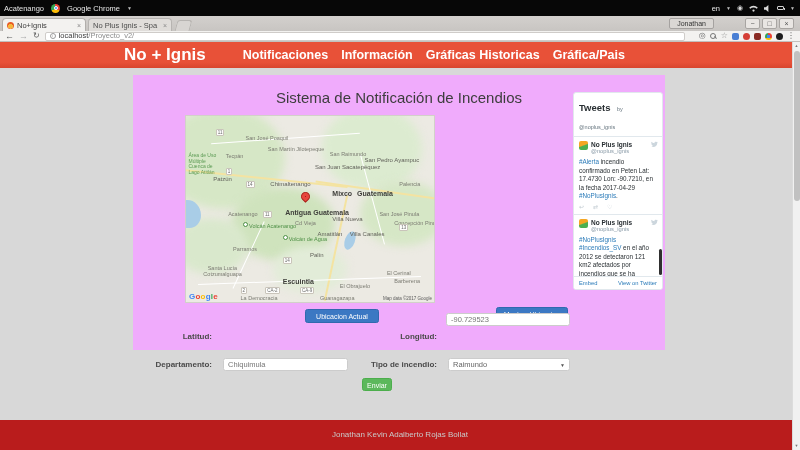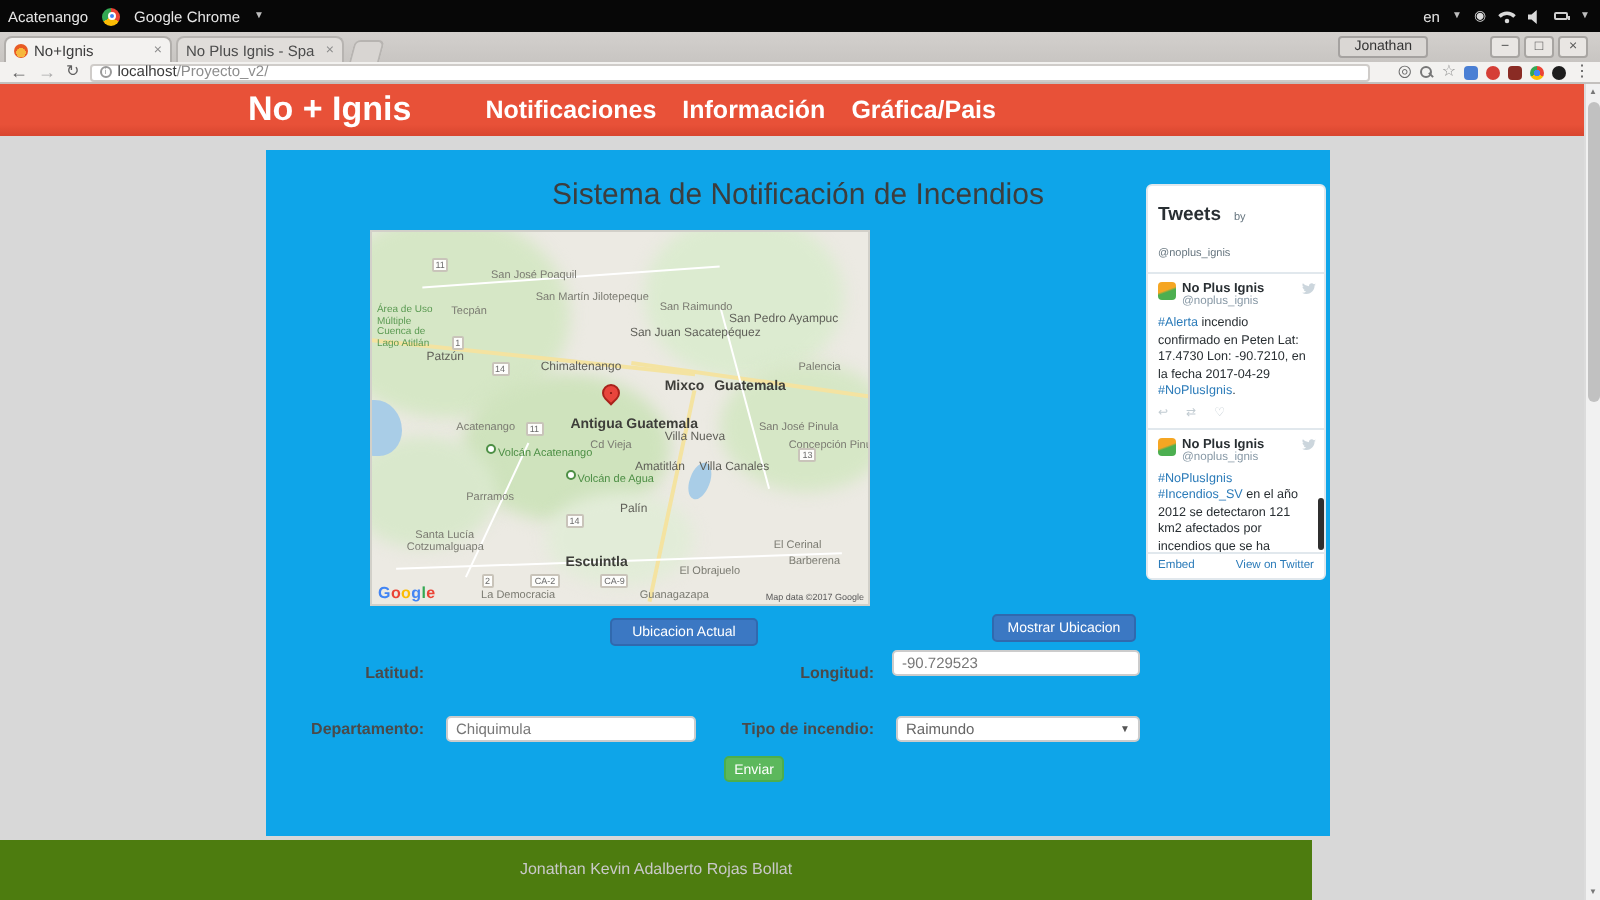--- a/index.html
+++ b/index.html
@@ -52,21 +52,21 @@
 .ext.chrome{border-radius:50%;background:radial-gradient(circle,#4285f4 0 30%,transparent 31%),conic-gradient(#ea4335 0 120deg,#fbbc05 120deg 240deg,#34a853 240deg 360deg)}
 .ext.black{border-radius:50%;background:#1d1d1d}
 .ic-menu{font-size:8px;color:#555;line-height:1}
 
 .rednav{position:absolute;top:42px;left:0;width:792px;height:26px;background:linear-gradient(#e85138 0 78%,#d8452e);display:flex;align-items:center;color:#fff;z-index:10}
 .brand{margin-left:124px;font-size:17px;font-weight:bold;white-space:nowrap}
 .nav-links{display:flex;margin-left:37px;gap:13px}
 .nav-link{font-size:12.5px;font-weight:bold;white-space:nowrap}
 
 .content{position:absolute;top:68px;left:0;width:792px;height:352px;background:#d8d8d8}
-.card{position:absolute;left:133px;top:7px;width:532px;height:343px;background:#0ea5e9}
+.card{position:absolute;left:133px;top:7px;width:532px;height:275px;background:#f0abfc}
 .page-title{position:absolute;top:14px;left:0;width:100%;text-align:center;font-size:15px;color:#3d3d3d}
 
 .map{position:absolute;left:52px;top:40px;width:250px;height:188px;background:#eceae3;border:1px solid #d2d0c9;overflow:hidden}
 .mpatch{position:absolute;border-radius:50%;filter:blur(4px)}
 .road{position:absolute;background:#fff}
 .road.y{background:#f4e3a1}
 .lake{position:absolute;background:#a9cde7}
 .ml{position:absolute;font-size:5.5px;color:#7b7b72;white-space:nowrap;line-height:1.1}
 .ml.m{font-size:6px;color:#5f5f58}
 .ml.b{font-size:7px;font-weight:bold;color:#3e3e3a}
@@ -98,29 +98,29 @@
 .tw-scroll{position:absolute;right:0;top:156px;width:3px;height:26px;background:#2f2f2f;border-radius:2px;z-index:5}
 
 .btn-blue{position:absolute;height:14px;line-height:14px;background:#3b78c3;color:#fff;font-size:7px;text-align:center;border-radius:2.5px;border:1px solid #3069ae}
 #btn-ubicacion{left:172px;top:234px;width:74px}
 #btn-mostrar{left:363px;top:232px;width:72px}
 .flabel{position:absolute;height:13px;line-height:13px;font-size:8px;font-weight:bold;color:#4a4a4a;text-align:right}
 .finput{position:absolute;height:13px;border:1px solid #ccc;border-radius:2.5px;background:#fff;font-size:7.5px;color:#777;padding:0 4px;font-family:"Liberation Sans",sans-serif}
 #lat-label{left:8px;top:255px;width:71px}
 #lat-input{left:90px;top:255px;width:176px}
 #lon-label{left:230px;top:255px;width:74px}
-#lon-input{left:313px;top:250px;width:124px}
+#lon-input{left:313px;top:238px;width:124px}
 #dep-label{left:8px;top:283px;width:71px}
 #dep-input{left:90px;top:283px;width:125px}
 #tipo-label{left:230px;top:283px;width:74px}
 .fselect{position:absolute;left:315px;top:283px;width:122px;height:13px;border:1px solid #ccc;border-radius:2.5px;background:#fff;font-size:7.5px;color:#666;display:flex;align-items:center;justify-content:space-between;padding:0 4px}
 .fselect .sel-caret{font-size:5px;color:#555}
 .btn-green{position:absolute;left:229px;top:303px;width:30px;height:13px;line-height:13px;background:#5cb85c;border:1px solid #4cae4c;color:#fff;font-size:7px;text-align:center;border-radius:2.5px}
 
-.footer{position:absolute;bottom:0;left:0;width:656px;height:30px;background:#4d7c0f;color:#c9c9c9;font-size:8px;text-align:center;padding-top:10px}
+.footer{position:absolute;bottom:0;left:0;width:800px;height:30px;background:#b91c1c;color:#c9c9c9;font-size:8px;text-align:center;padding-top:10px}
 
 .scrollbar{position:absolute;top:42px;right:0;width:8px;height:408px;background:#f1f1f1;border-left:1px solid #dcdcdc;z-index:70}
 .scroll-arrow{height:8px;font-size:4px;text-align:center;line-height:8px;color:#777}
 .scroll-arrow.down{position:absolute;bottom:0;left:0;right:0}
 .scroll-thumb{position:absolute;top:9px;left:1px;width:6px;height:150px;background:#c1c1c1;border-radius:3px}
 </style>
 </head>
 <body>
 
 <div class="sysbar">
@@ -193,20 +193,21 @@
     <span class="ext black"></span>
     <span class="ic-menu">⋮</span>
   </div>
 </div>
 
 <div class="rednav">
   <div class="brand">No + Ignis</div>
   <div class="nav-links" id="nav-links">
       <div class="nav-link">Notificaciones</div>
       <div class="nav-link">Información</div>
+      <div class="nav-link">Gráficas Historicas</div>
       <div class="nav-link">Gráfica/Pais</div>
     </div>
 </div>
 
 <div class="content">
   <div class="card">
     <div class="page-title">Sistema de Notificación de Incendios</div>
 
     <div class="map">
       <div class="mpatch" style="left:-10%;top:-5%;width:50%;height:55%;background:#d6e7c6"></div>

